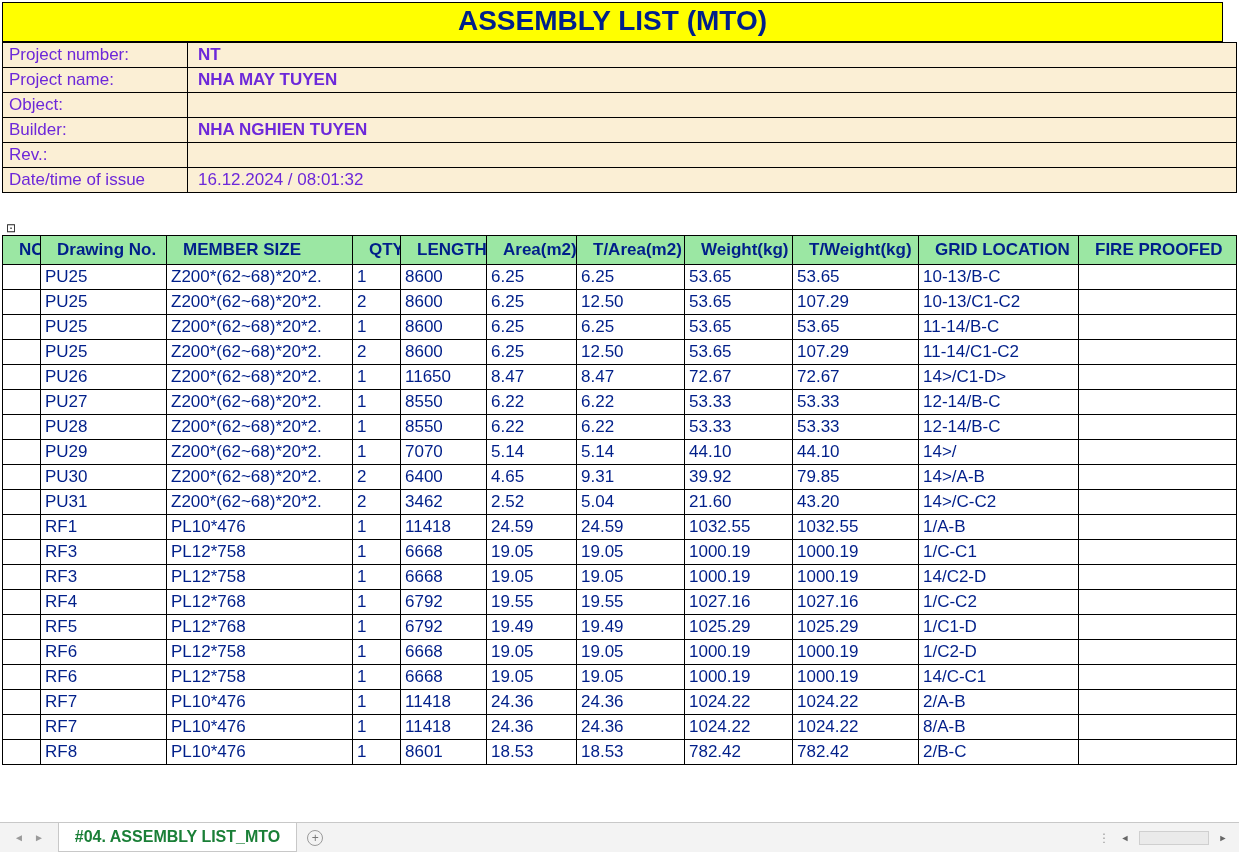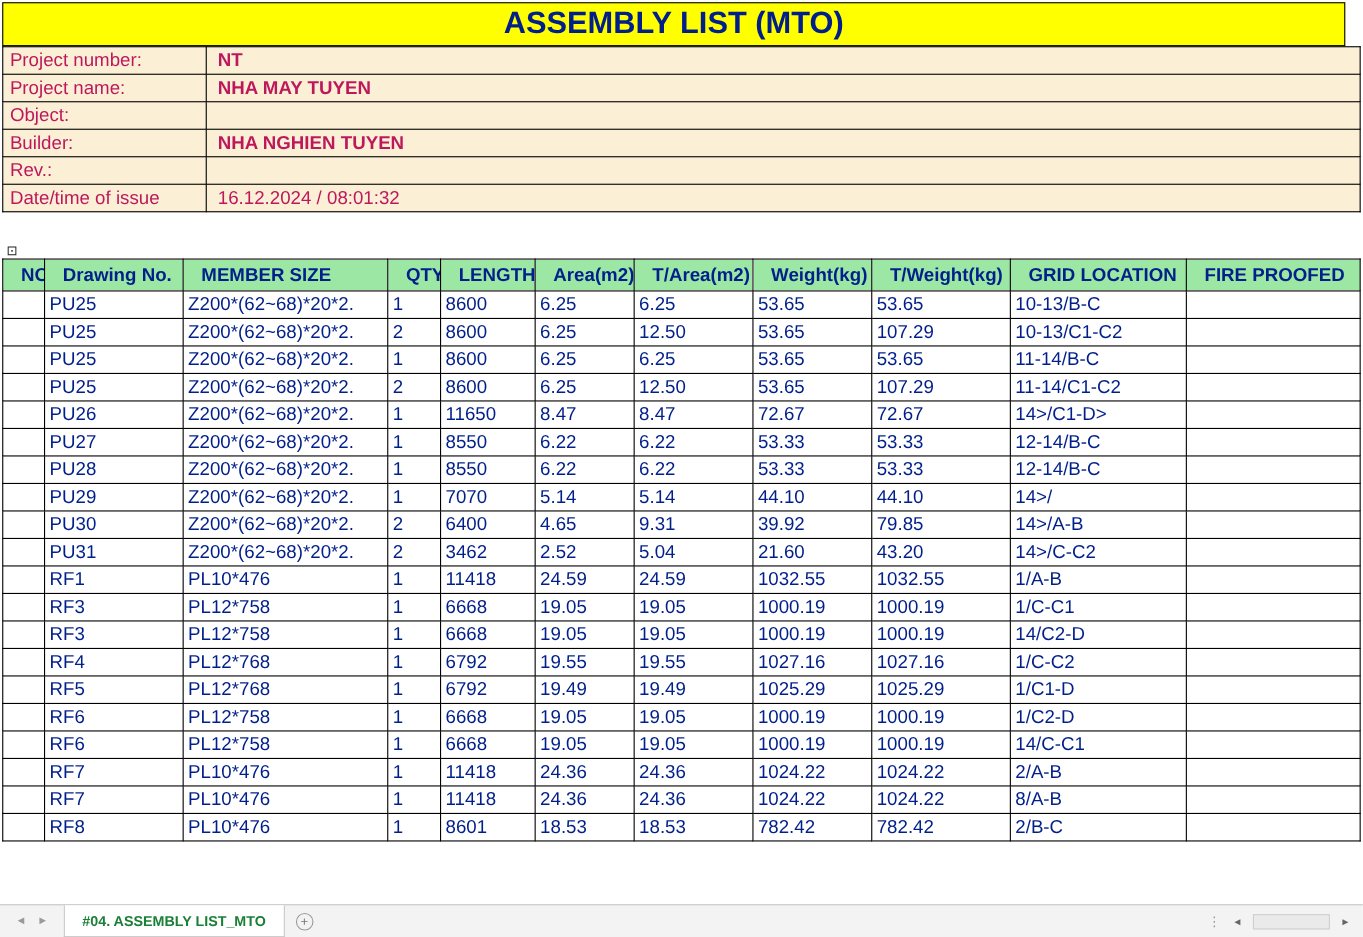--- a/index.html
+++ b/index.html
@@ -29,21 +29,21 @@
     padding: 2px 0 4px 0;
     margin: 2px 16px 0 2px;
   }
 
   
   .info-table {
     width: calc(100% - 4px);
     margin: 0 2px;
     border-collapse: collapse;
     font-size: 17px;
-    color: #be185d;
+    color: #6d28d9;
   }
   .info-table td {
     border: 1px solid #000;
     background: #fbefd5;
     padding: 2px 6px;
     white-space: nowrap;
   }
   .info-table td.label-col { width: 185px; }
   .info-table td.value-col { font-weight: bold; padding-left: 10px; }
   .info-table tr.datetime td.value-col { font-weight: normal; }
@@ -117,21 +117,21 @@
   .tab-bar .nav-arrows span { cursor: default; font-size: 10px; }
   .tab {
     display: flex;
     align-items: center;
     padding: 0 16px;
     background: #fff;
     border: 1px solid #c8c8c8;
     border-top: none;
     color: #1a7f37;
     font-weight: bold;
-    font-size: 13px;
+    font-size: 16px;
   }
   .add-tab {
     display: flex;
     align-items: center;
     justify-content: center;
     width: 36px;
     color: #777;
     font-size: 14px;
   }
   .add-tab .plus-circle {

